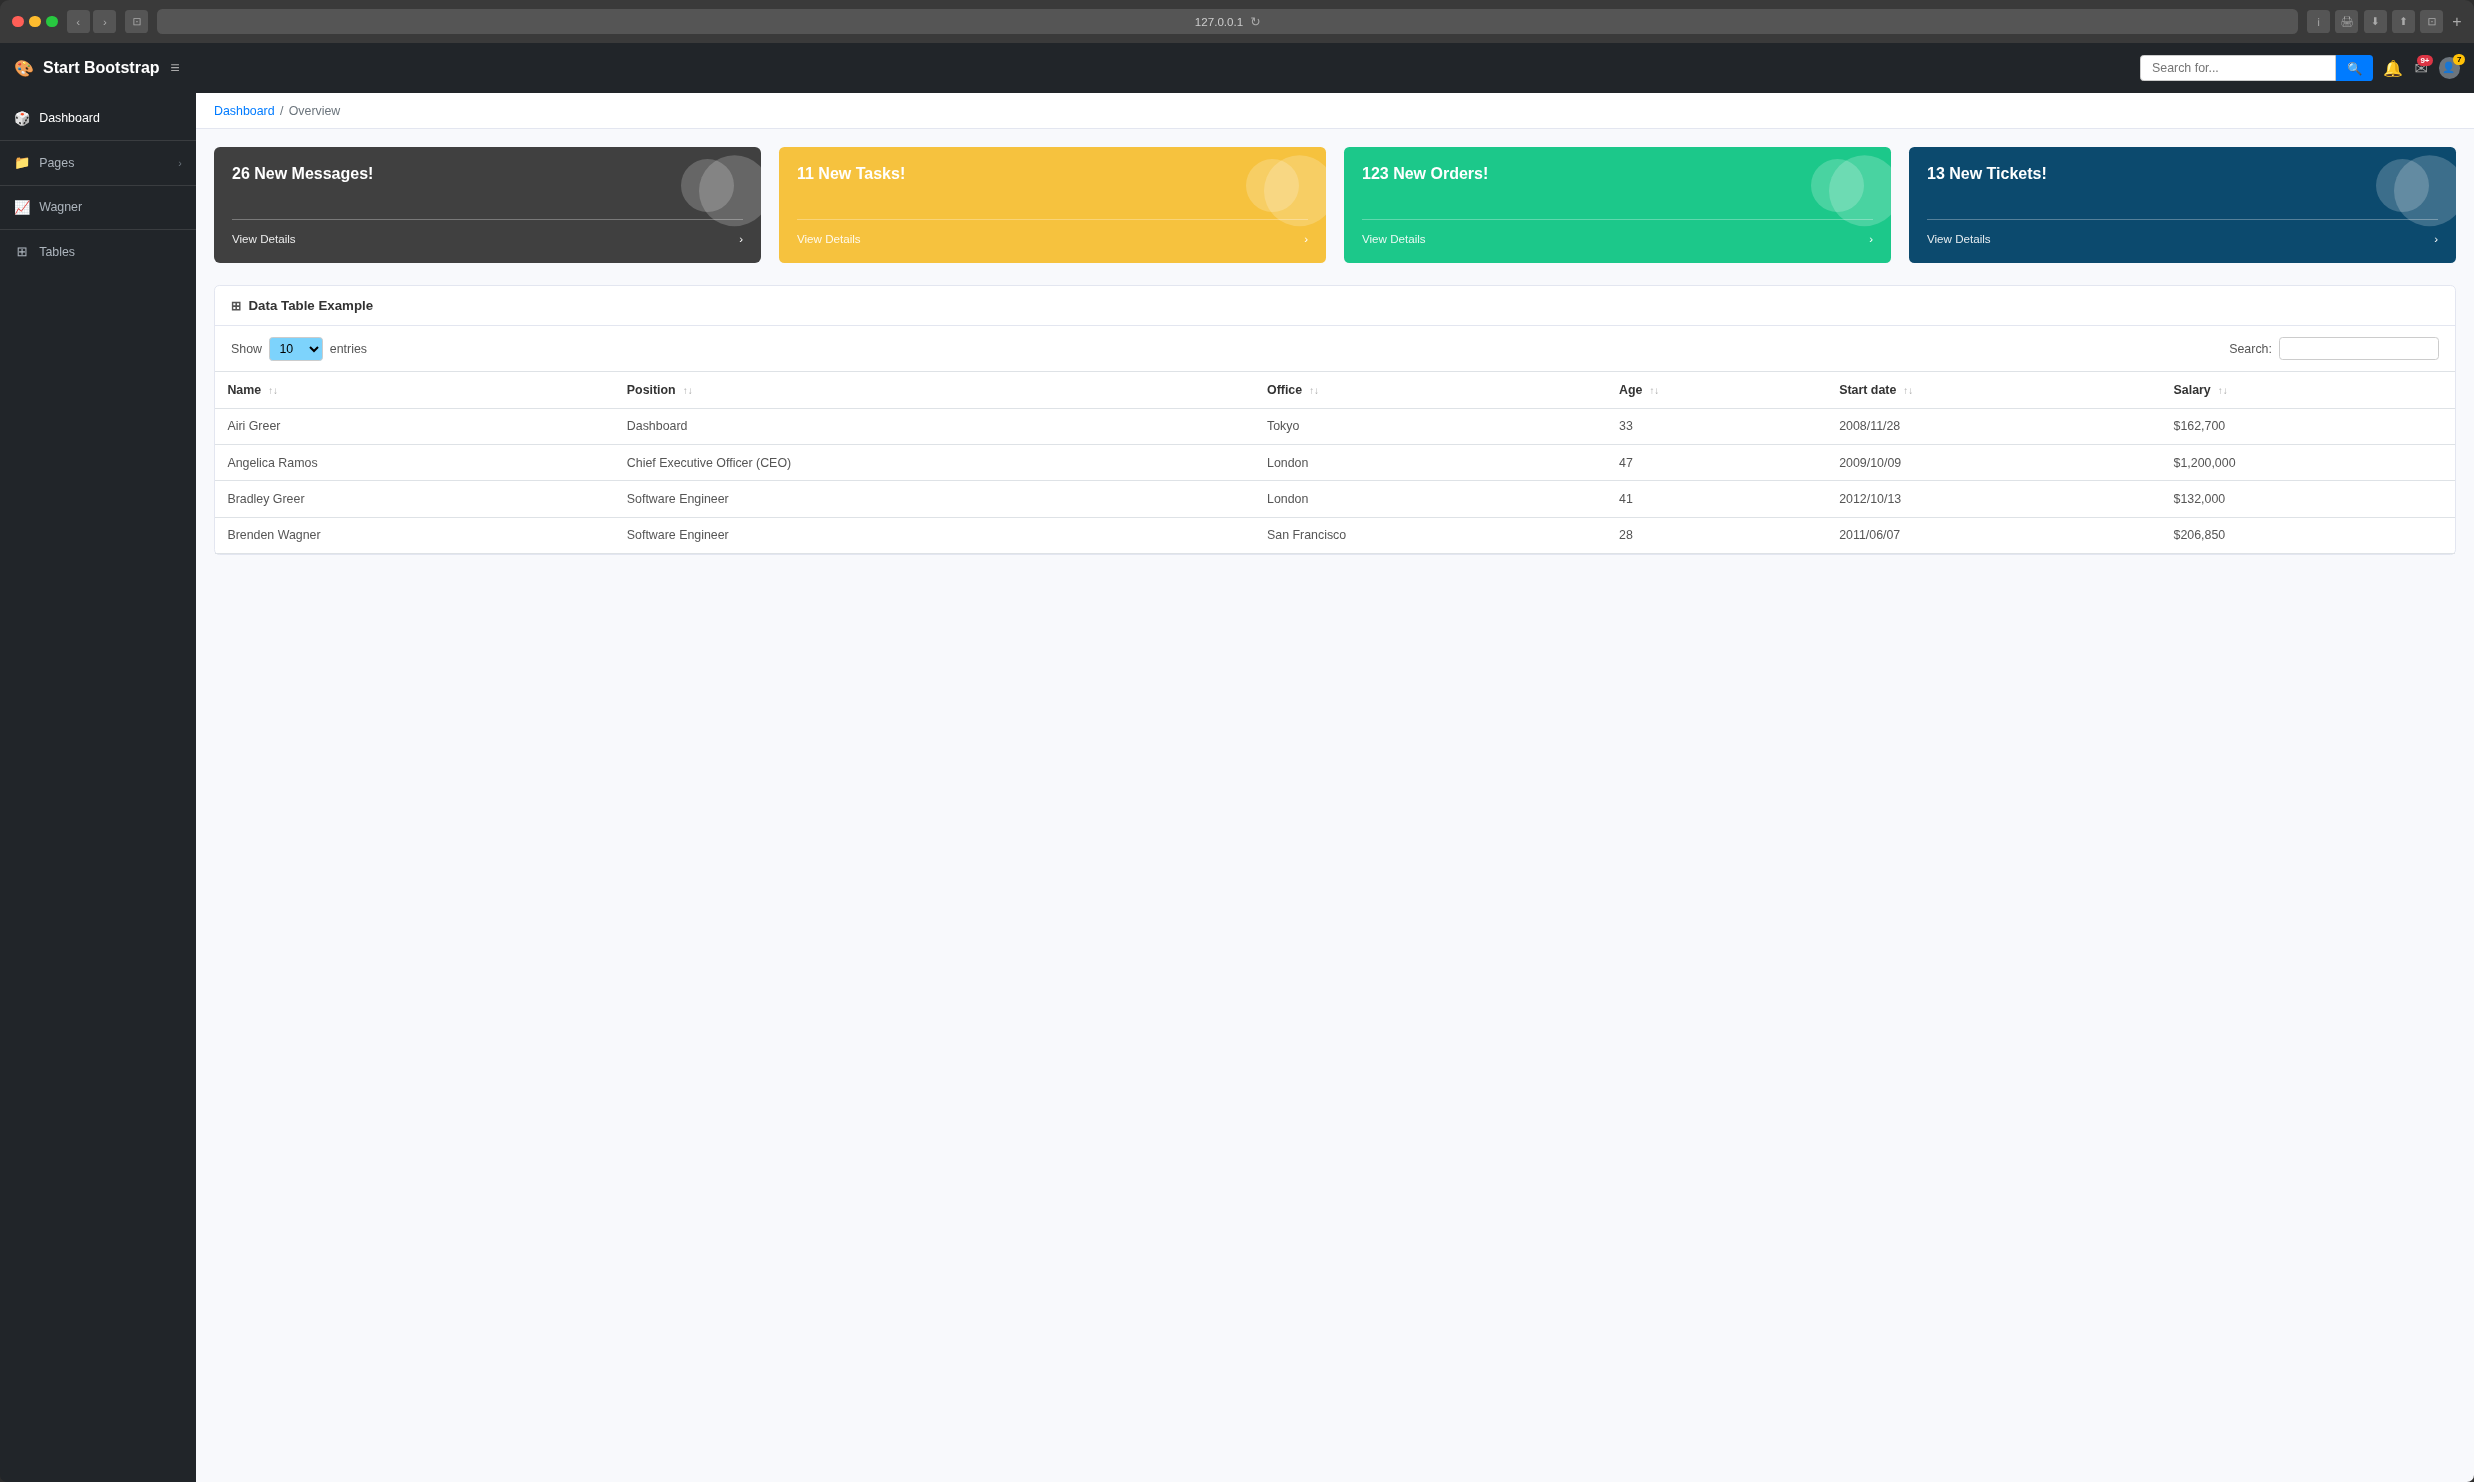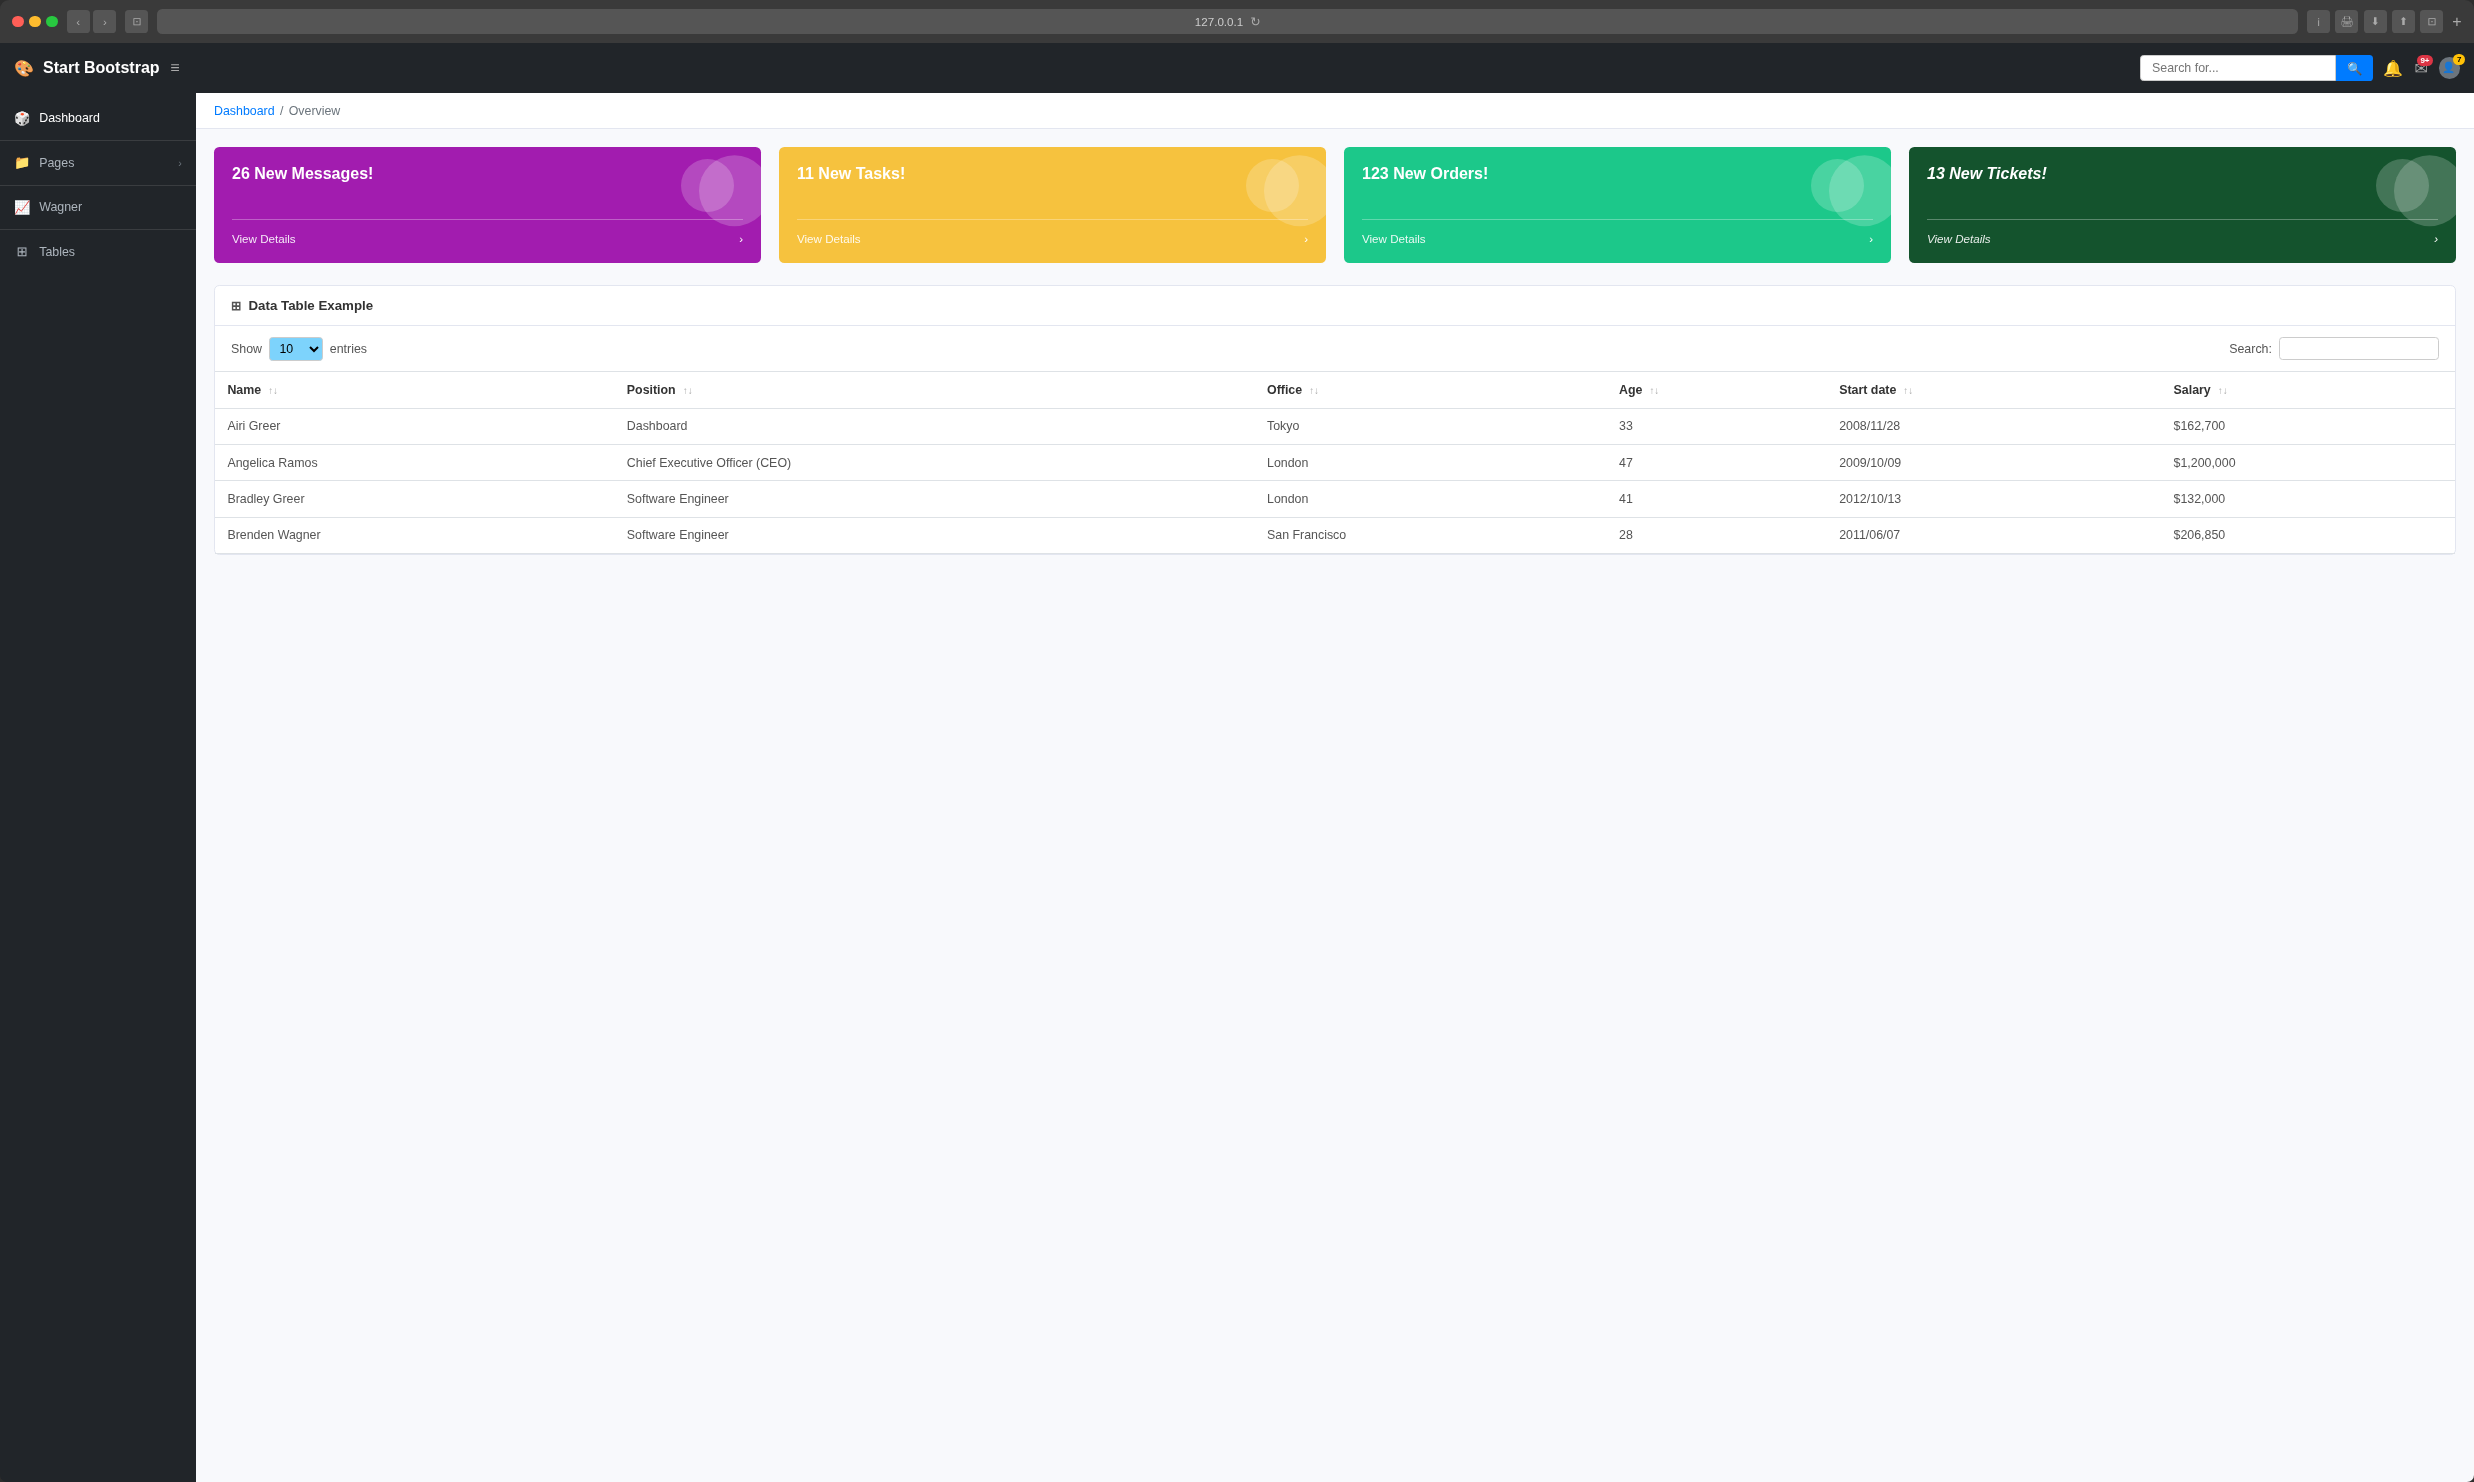--- a/index.html
+++ b/index.html
@@ -53,24 +53,24 @@
     .breadcrumb-bar { background: white; padding: 10.7px 18px; border-bottom: 0.9px solid #e3e6f0; display: flex; align-items: center; gap: 5.3px; font-size: 12.4px; }
     .breadcrumb-link { color: #007bff; text-decoration: none; cursor: pointer; }
     .breadcrumb-sep { color: #6c757d; }
     .breadcrumb-current { color: #6c757d; }
 
     .content-inner { padding: 18px; }
 
     
     .stat-cards { display: grid; grid-template-columns: repeat(4, 1fr); gap: 18px; margin-bottom: 21.3px; }
     .stat-card { border-radius: 5.3px; padding: 18px; color: white; cursor: pointer; position: relative; overflow: hidden; min-height: 116px; display: flex; flex-direction: column; justify-content: space-between; }
-    .stat-card-blue { background: #a21caf; }
+    .stat-card-blue { background: #404040; border-radius: 6px; }
     .stat-card-yellow { background: #f6c23e; }
     .stat-card-green { background: #1cc88a; }
-    .stat-card-red { background: #14532d; font-style: italic; }
+    .stat-card-red { background: #0c4a6e; }
     .stat-card-title { font-size: 16px; font-weight: 600; }
     .stat-card-bottom { display: flex; align-items: center; justify-content: space-between; border-top: 0.9px solid rgba(255,255,255,0.3); padding-top: 12px; margin-top: 9px; }
     .stat-card-link { font-size: 11.6px; color: rgba(255,255,255,0.9); text-decoration: none; }
     .stat-card-arrow { font-size: 11.6px; }
     .stat-card-icon-circle { width: 71px; height: 71px; border-radius: 50%; background: rgba(255,255,255,0.2); position: absolute; right: -9px; top: 50%; transform: translateY(-70%); }
     .stat-card-icon-circle2 { width: 53px; height: 53px; border-radius: 50%; background: rgba(255,255,255,0.2); position: absolute; right: 27px; top: 10%; }
 
     
     .table-section { background: white; border-radius: 5.3px; border: 0.9px solid #e3e6f0; padding: 0; }
     .table-section-header { padding: 12.4px 16px; border-bottom: 0.9px solid #e3e6f0; display: flex; align-items: center; gap: 7.1px; font-size: 13.3px; font-weight: 600; color: #333; }

